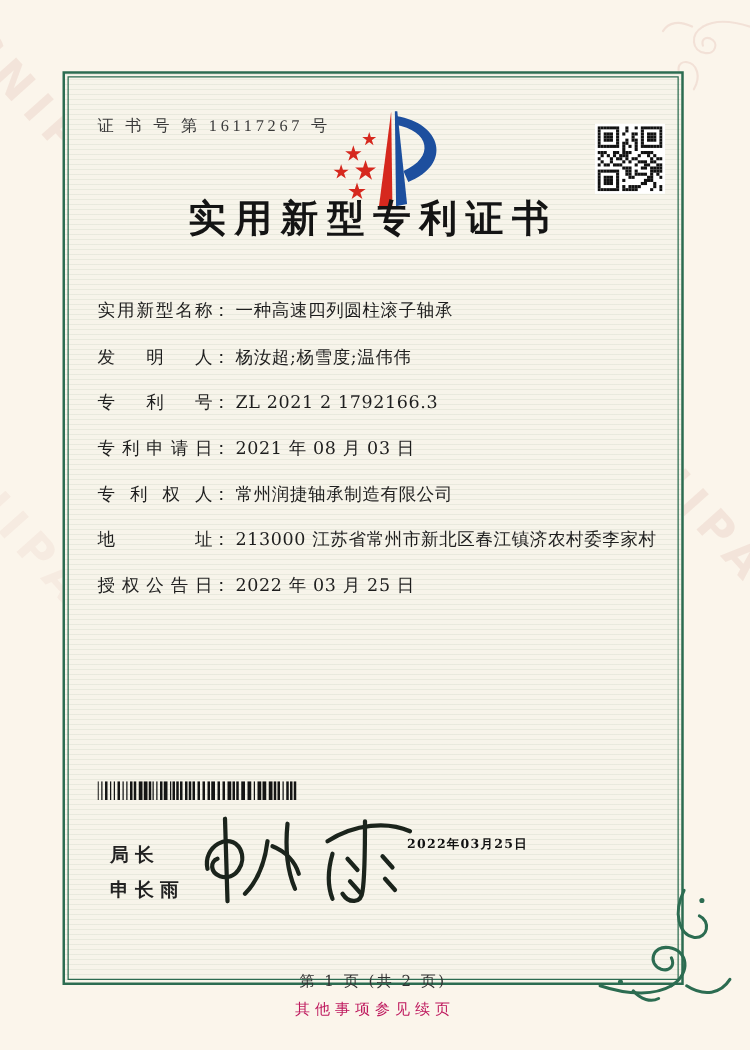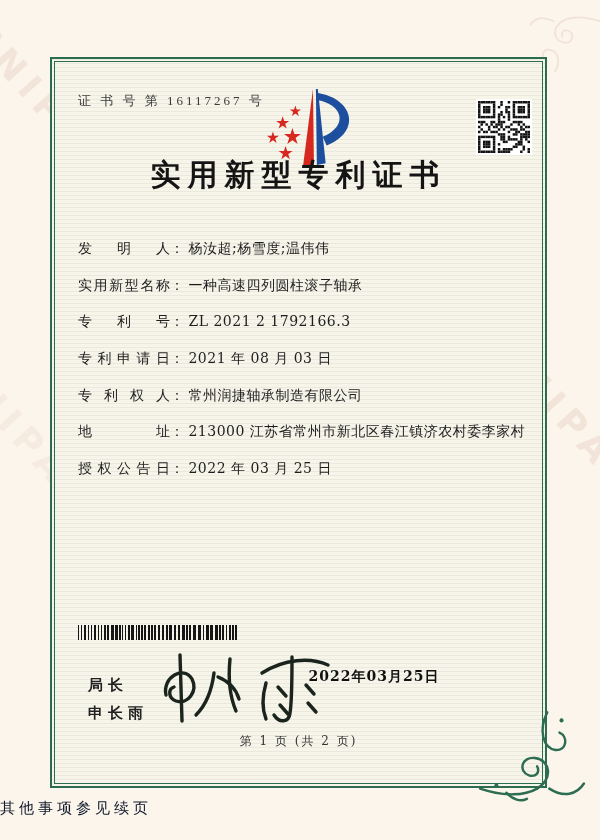--- a/index.html
+++ b/index.html
@@ -41,25 +41,25 @@
   .paras{position:absolute;left:26px;right:24px;top:426px;font-size:12.5px;line-height:16.8px;
     letter-spacing:0.8px;color:#242424;}
   .paras p{margin:0 0 5px;text-indent:2em;}
   .barcode{position:absolute;left:26px;top:566px;width:164px;height:15px;}
   .signoff{position:absolute;left:36px;top:612px;font-family:Liberation Serif, serif;
     font-size:15px;font-weight:bold;letter-spacing:5px;color:#222;line-height:28px;}
   .signature{position:absolute;left:92px;top:590px;width:205px;height:90px;}
   .seal{position:absolute;left:303px;top:560px;width:156px;height:156px;transform:rotate(-8deg);
     opacity:0.88;mix-blend-mode:multiply;}
   .sealdate{position:absolute;left:291px;top:668px;width:166px;text-align:center;
-    font-size:14px;font-weight:bold;letter-spacing:1px;color:#111;z-index:3;}
-  .pagenum{position:absolute;left:0;top:674px;width:100%;text-align:center;font-size:12px;
+    font-size:10px;font-weight:bold;letter-spacing:1px;color:#111;z-index:3;}
+  .pagenum{position:absolute;left:0;top:718px;width:100%;text-align:center;font-size:12px;
     letter-spacing:2px;color:#333;}
-  .continuation{position:absolute;left:0;top:799px;width:100%;font-size:15px;
-    letter-spacing:4px;color:#0f172a;z-index:2;}
+  .continuation{position:absolute;left:0;top:799px;width:100%;text-align:center;font-size:12px;
+    letter-spacing:4px;color:#be185d;z-index:2;}
   .flourish{position:absolute;left:476px;top:698px;width:112px;height:112px;z-index:4;}
   .flourish-ghost{position:absolute;left:526px;top:6px;width:80px;height:80px;z-index:1;
     transform:rotate(180deg);opacity:0.16;}
 </style>
 </head>
 <body>
 
 <div class="page">
 
   <span class="wm pink" style="left:-8px;top:14px;">CNIPA</span>
@@ -318,24 +318,24 @@
           <rect x="30" y="50" width="2.5" height="2.5"></rect>
           <rect x="42.5" y="50" width="2.5" height="2.5"></rect>
           <rect x="50" y="50" width="2.5" height="2.5"></rect>
         </g>
     </svg>
 
     <div class="title">实用新型专利证书</div>
 
     <div class="rows">
       <div class="row">
+        <span class="flabel">实用新型名称</span><span class="colon">：</span> <span class="fvalue">一种高速四列圆柱滚子轴承</span>
+      </div>
+      <div class="row">
         <span class="flabel">发明人</span><span class="colon">：</span> <span class="fvalue">杨汝超;杨雪度;温伟伟</span>
-      </div>
-      <div class="row">
-        <span class="flabel">实用新型名称</span><span class="colon">：</span> <span class="fvalue">一种高速四列圆柱滚子轴承</span>
       </div>
       <div class="row">
         <span class="flabel">专利号</span><span class="colon">：</span> <span class="fvalue">ZL 2021 2 1792166.3</span>
       </div>
       <div class="row">
         <span class="flabel">专利申请日</span><span class="colon">：</span> <span class="fvalue">2021 年 08 月 03 日</span>
       </div>
       <div class="row">
         <span class="flabel">专利权人</span><span class="colon">：</span> <span class="fvalue">常州润捷轴承制造有限公司</span>
       </div>

